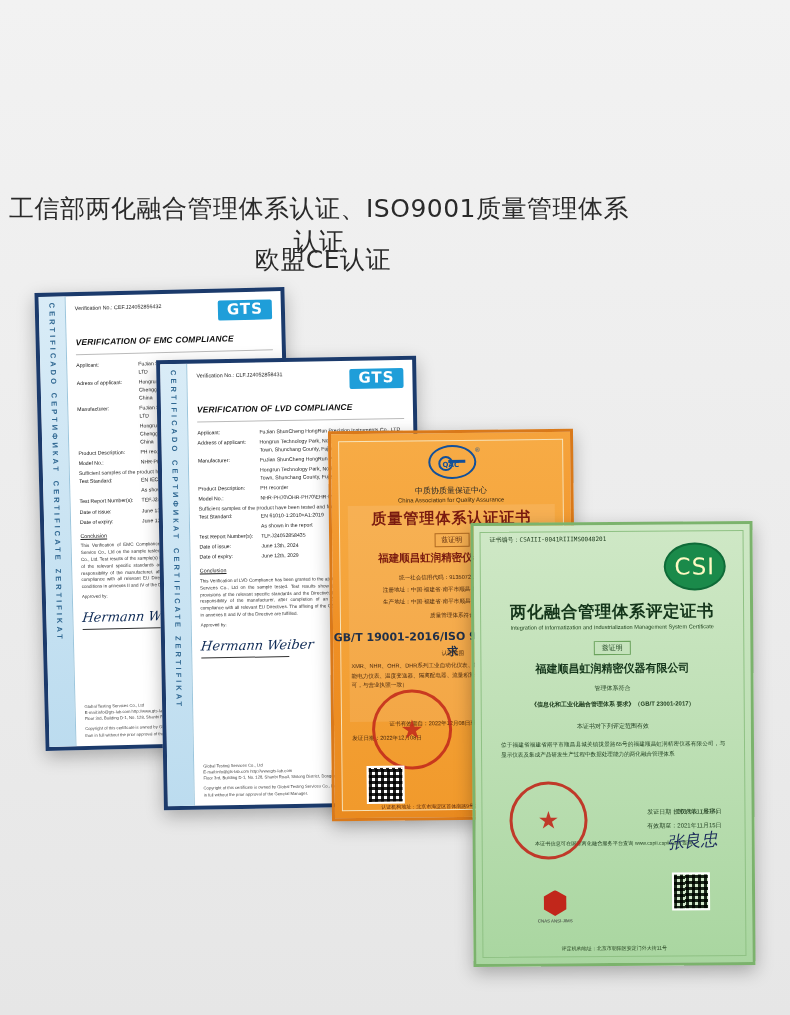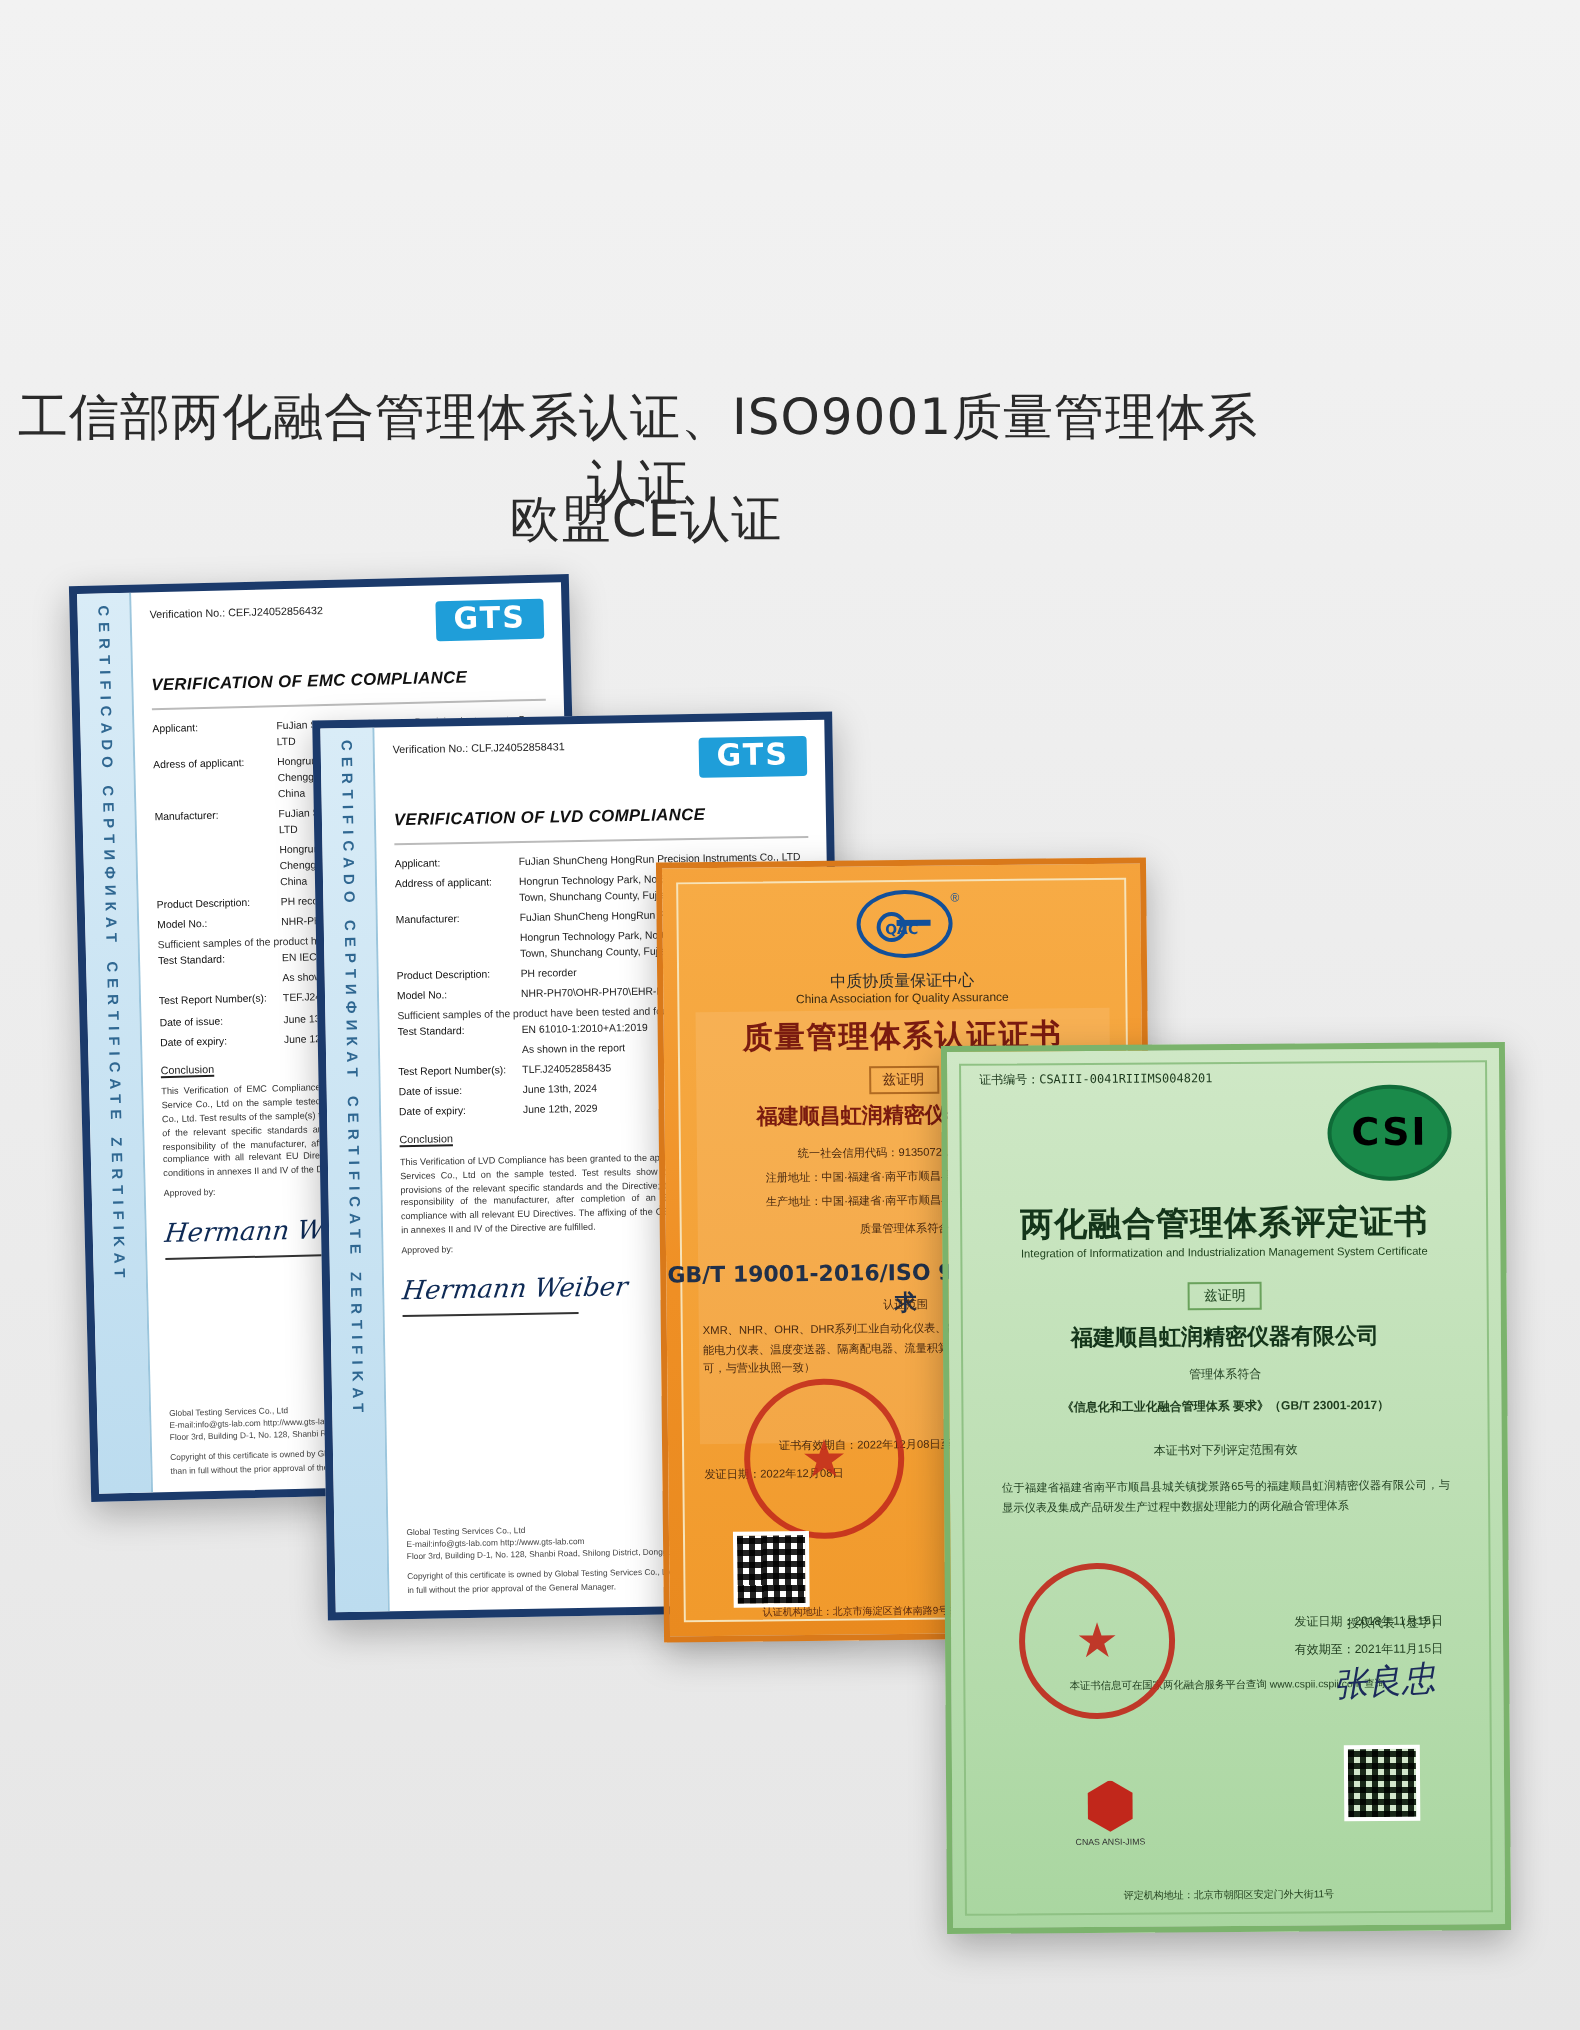--- a/index.html
+++ b/index.html
@@ -326,23 +326,23 @@
   }
   .csi-code {
     position:absolute; top: 10px; left: 16px;
     font-size: 6px; color:#1d3a1d;
   }
   .csi-logo {
     position:absolute; top: 18px; right: 24px;
     width: 58px; height: 44px;
     border-radius: 50%;
     background: #1a8a4a;
-    color:#000000;
+    color:#fef9c3;
     display:flex; align-items:center; justify-content:center;
-    font-size: 19px; font-weight:bold; letter-spacing:1px;
+    font-size: 23px; font-weight:normal; letter-spacing:1px;
     font-family:"DejaVu Sans", sans-serif;
     border: 2px solid #0f6b38;
   }
   .csi-title {
     position:absolute; top: 76px; left:0; right:0; text-align:center;
     font-size: 16.5px; font-weight:bold; color:#14351a;
     font-family:"DejaVu Sans", sans-serif;
     letter-spacing: .5px;
   }
   .csi-entitle {

